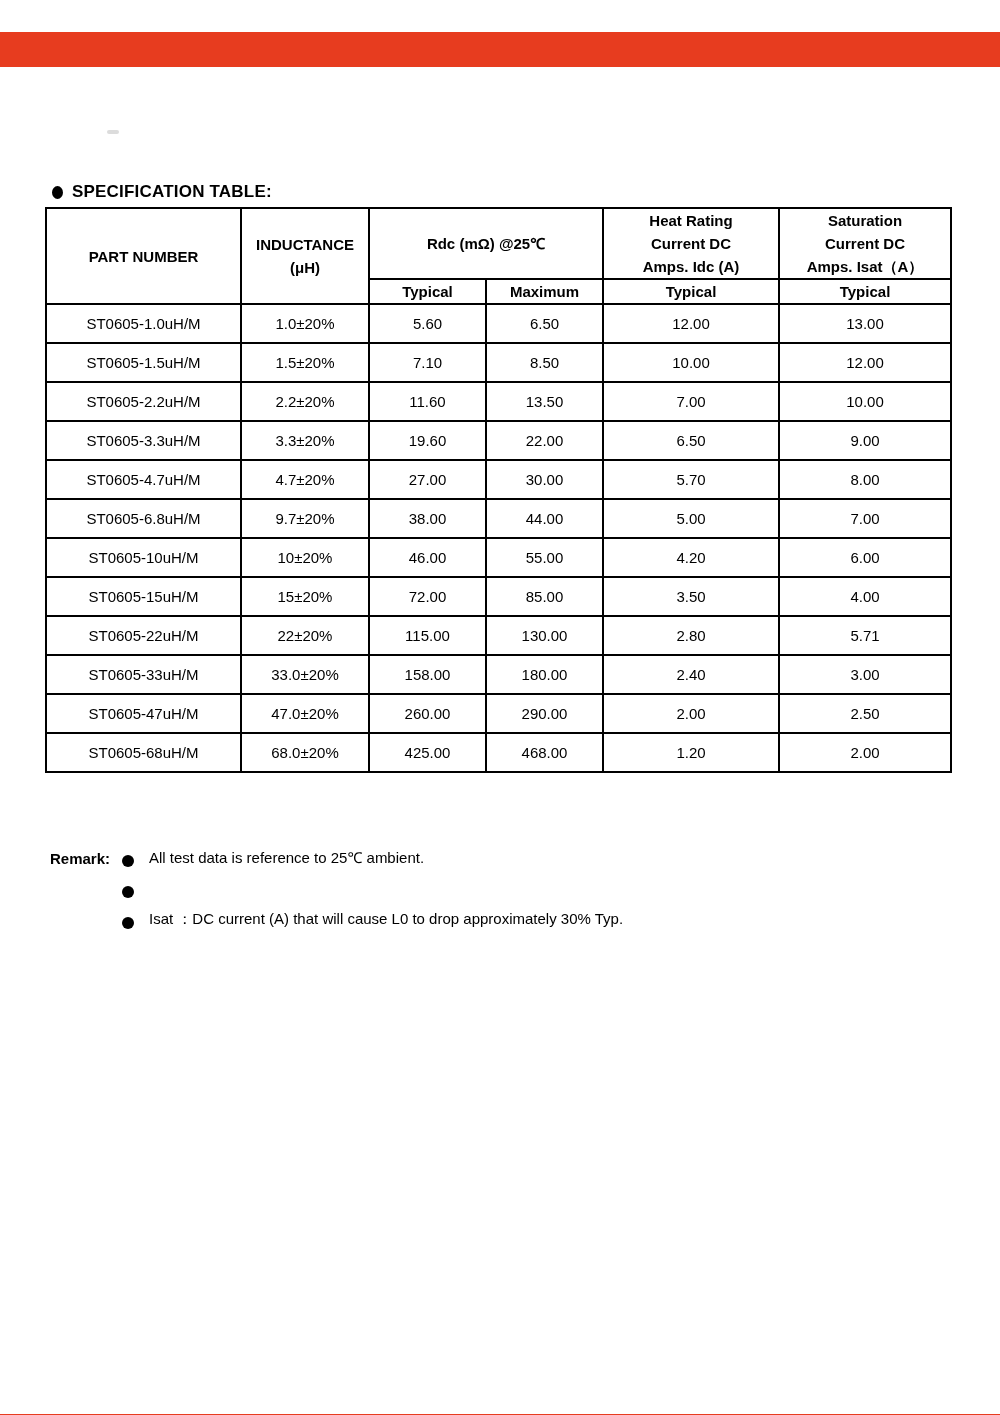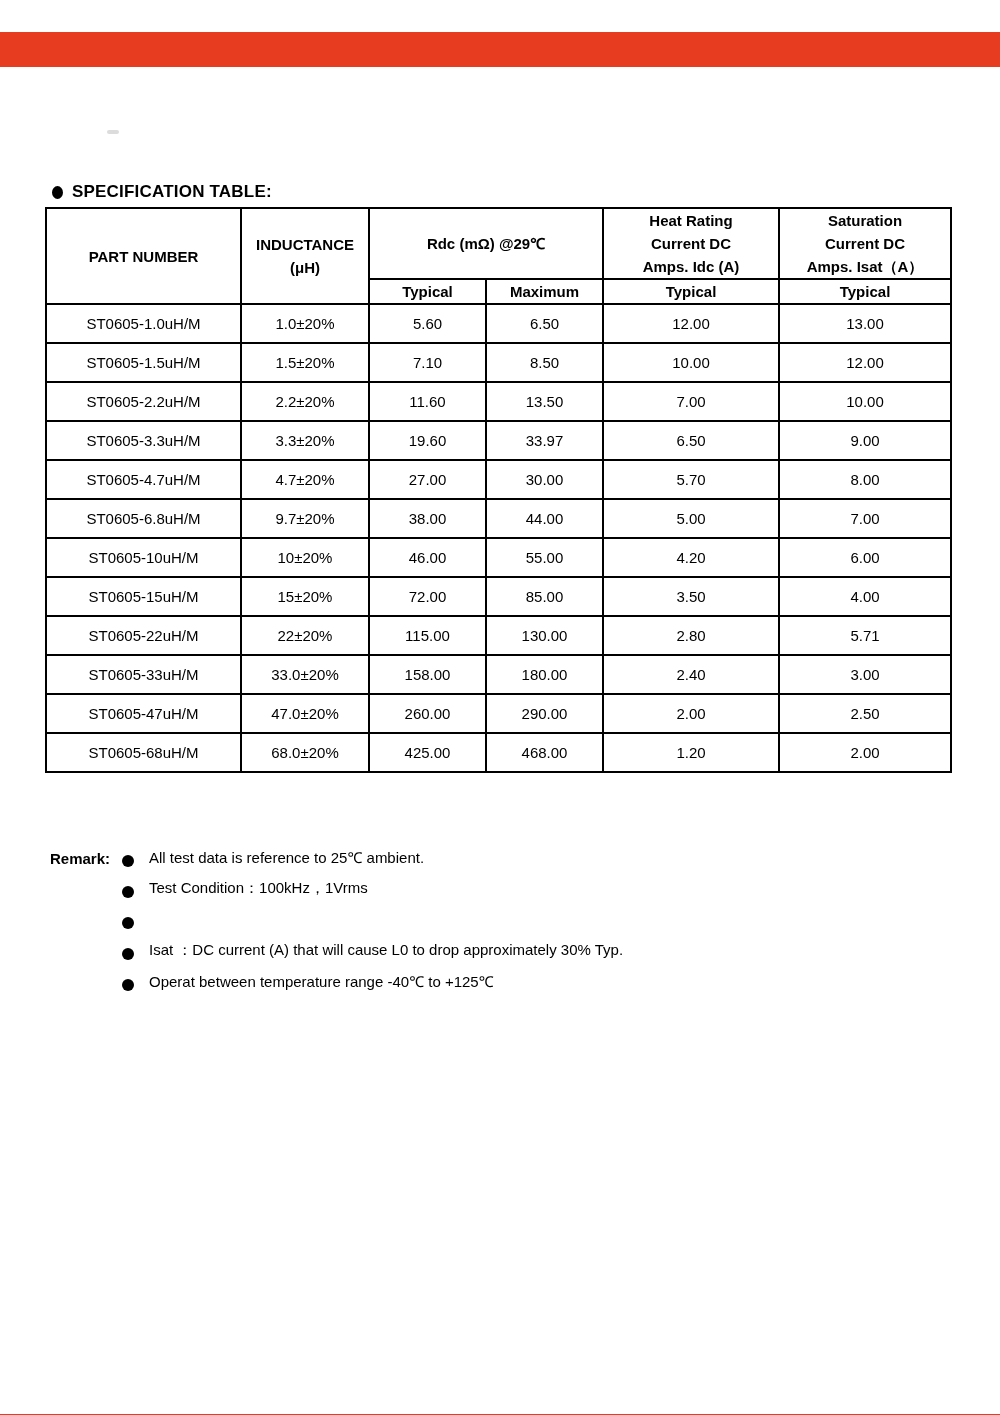--- a/index.html
+++ b/index.html
@@ -89,21 +89,21 @@
         <col class="col-heat">
         <col class="col-sat">
     </colgroup>
     <thead>
       <tr class="hdr-main">
         <th rowspan="2">PART NUMBER</th>
         <th rowspan="2">
           <span class="hdr-line">INDUCTANCE</span>
           <span class="hdr-line">(μH)</span>
         </th>
-        <th colspan="2">Rdc  (mΩ)  @29℃</th>
+        <th colspan="2">Rdc  (mΩ)  @25℃</th>
         <th>
           <span class="hdr-line">Heat Rating</span>
           <span class="hdr-line">Current DC</span>
           <span class="hdr-line">Amps. Idc (A)</span>
         </th>
         <th>
           <span class="hdr-line">Saturation</span>
           <span class="hdr-line">Current  DC</span>
           <span class="hdr-line">Amps. Isat（A）</span>
         </th>
@@ -137,21 +137,21 @@
         <td>2.2±20%</td>
         <td>11.60</td>
         <td>13.50</td>
         <td>7.00</td>
         <td>10.00</td>
       </tr>
       <tr>
         <td>ST0605-3.3uH/M</td>
         <td>3.3±20%</td>
         <td>19.60</td>
-        <td>33.97</td>
+        <td>22.00</td>
         <td>6.50</td>
         <td>9.00</td>
       </tr>
       <tr>
         <td>ST0605-4.7uH/M</td>
         <td>4.7±20%</td>
         <td>27.00</td>
         <td>30.00</td>
         <td>5.70</td>
         <td>8.00</td>
@@ -213,37 +213,27 @@
         <td>2.00</td>
       </tr>
     </tbody>
   </table>
 
   <div class="remark">
     <div class="remark-line">
       <span class="remark-label">Remark:</span>
       <span class="bullet-shape"></span>
       <span class="remark-text">All test data is reference to 25℃ ambient.</span>
-    </div>
-    <div class="remark-line">
-      <span class="remark-spacer"></span>
-      <span class="bullet-shape"></span>
-      <span class="remark-text">Test Condition：100kHz，1Vrms</span>
     </div>
     <div class="remark-line">
       <span class="remark-spacer"></span>
       <span class="bullet-shape"></span>
     </div>
     <div class="remark-line">
       <span class="remark-spacer"></span>
       <span class="bullet-shape"></span>
       <span class="remark-text">Isat ：DC current (A) that will cause L0 to drop approximately 30% Typ.</span>
     </div>
-    <div class="remark-line">
-      <span class="remark-spacer"></span>
-      <span class="bullet-shape"></span>
-      <span class="remark-text">Operat between temperature range -40℃ to +125℃</span>
-    </div>
   </div>
 
   <div class="red-bar bottom"></div>
 
 </div>
 
 </body></html>

